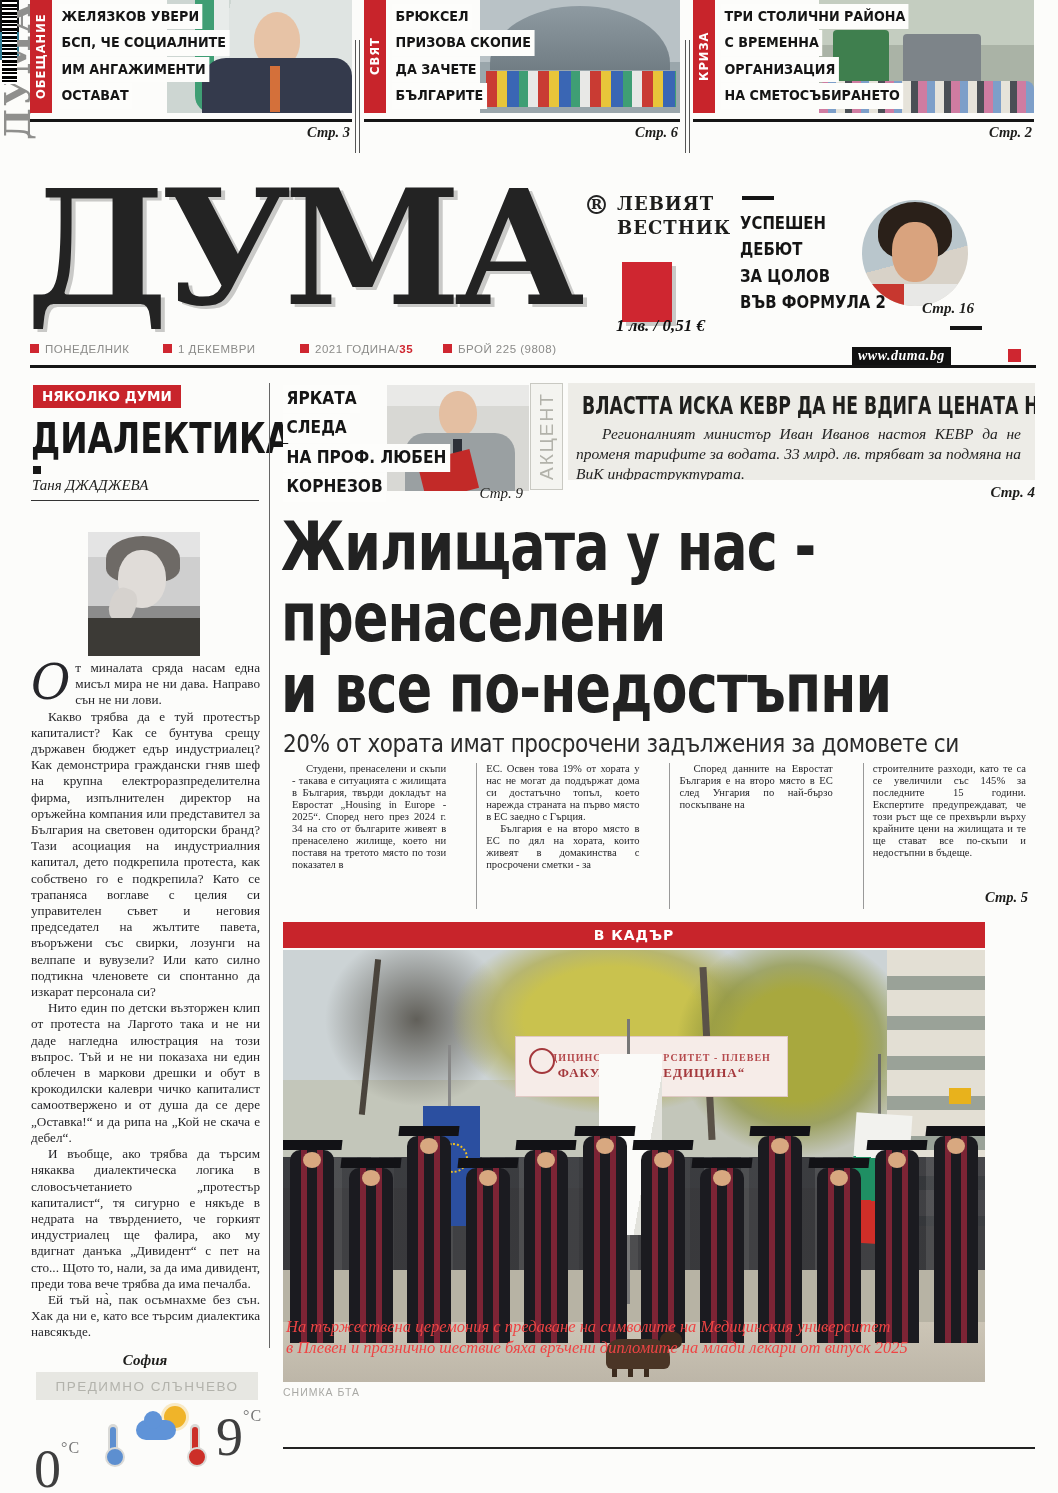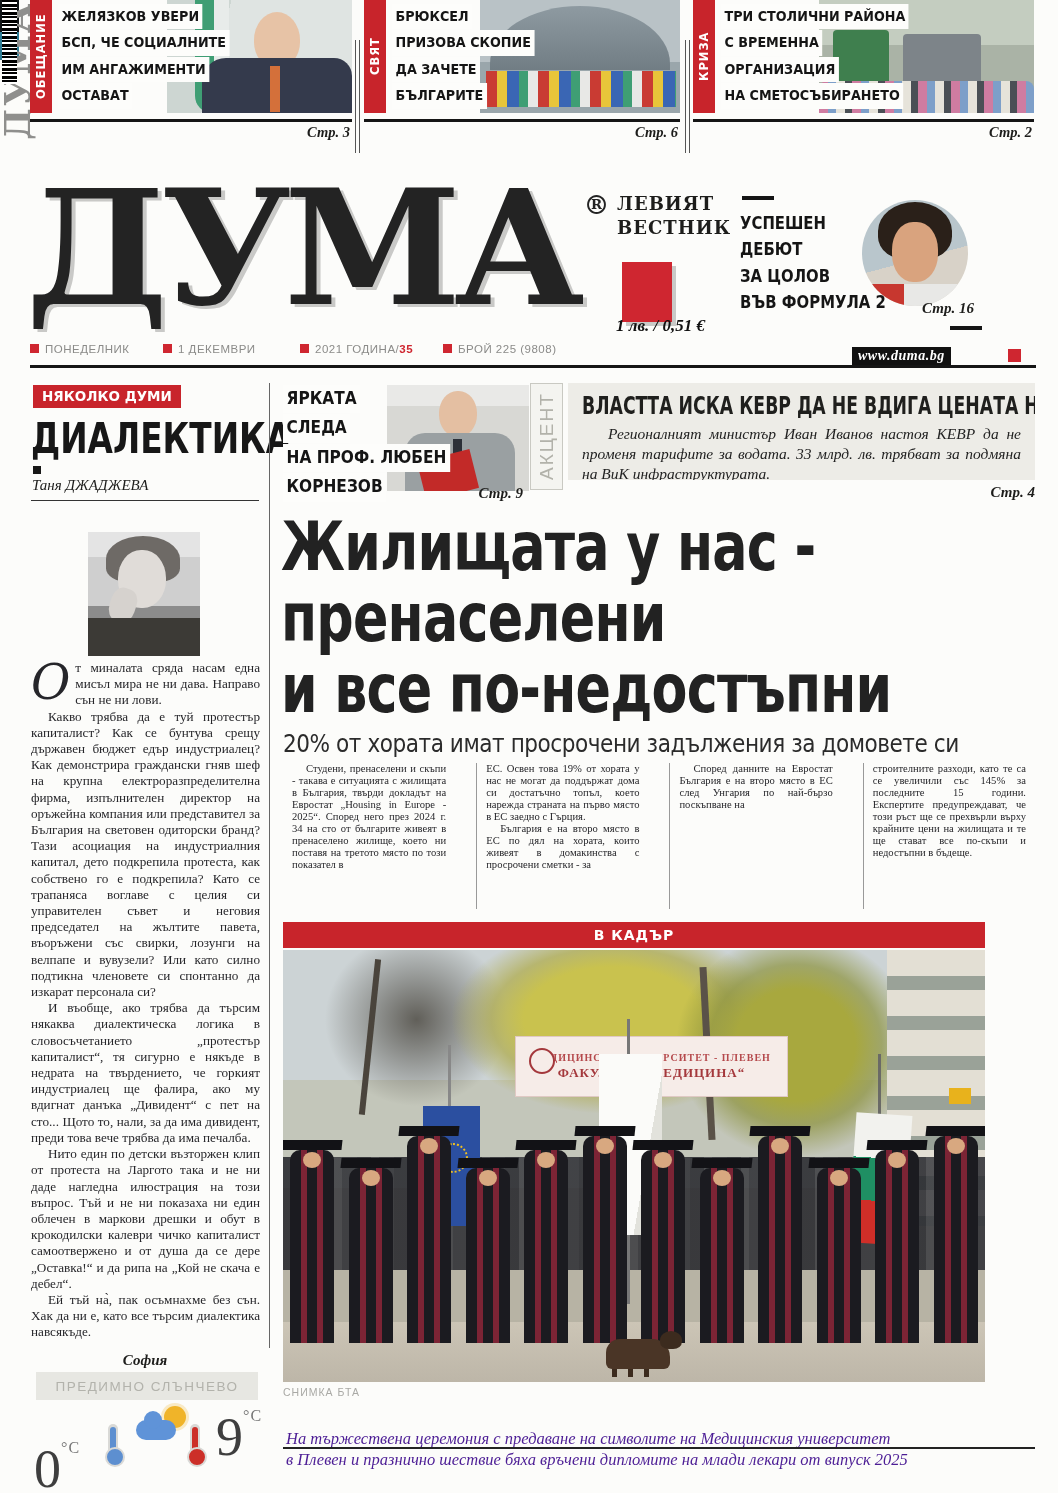--- a/index.html
+++ b/index.html
@@ -111,32 +111,32 @@
 
   
   .feature { position:absolute; left:283px; top:385px; width:246px; height:122px; }
   .feature .fphoto { position:absolute; right:0; top:0; width:142px; height:106px;
     background:linear-gradient(180deg,#e9e9e7 0 20%, #d8d8d4 20%); overflow:hidden; }
   .fphoto .head { position:absolute; left:52px; top:6px; width:38px; height:46px; border-radius:48%; background:#e4bfa2; }
   .fphoto .suit { position:absolute; left:18px; top:48px; width:110px; height:58px; border-radius:20px 20px 0 0; background:#9aA0a2; background:#9aa0a2; }
   .fphoto .tie { position:absolute; left:66px; top:54px; width:9px; height:38px; background:#2c3038; }
   .fphoto .folder { position:absolute; left:34px; top:70px; width:54px; height:40px; background:#c22a28; transform:rotate(-14deg); }
   .feature .theadline { left:0; top:0; font-size:17.5px; line-height:1.45; }
-  .fpage { position:absolute; right:6px; top:100px; font-weight:bold; font-style:italic; font-size:15px; }
+  .fpage { position:absolute; right:6px; top:100px; font-weight:normal; font-style:italic; font-size:15px; }
 
   
   .acc-kicker { position:absolute; left:530px; top:383px; width:33px; height:107px;
     background:#f4f4f0; border:1px solid #c9c9c2;
     display:flex; align-items:center; justify-content:center;
     writing-mode:vertical-rl; transform:rotate(180deg);
     font-family:"Liberation Sans",sans-serif; font-size:19px; color:#b2b2aa; letter-spacing:2px; }
   .acc-box { position:absolute; left:568px; top:383px; width:467px; height:97px; background:#edece7; overflow:hidden; }
   .acc-head { margin:9px 0 2px 14px; font-family:"DejaVu Sans",sans-serif; font-weight:bold; font-size:24px;
     color:#1f1f1d; transform:scaleX(0.72); transform-origin:0 50%; white-space:nowrap; }
-  .acc-deck { padding:2px 14px 0 14px; font-style:italic; font-size:15.5px; line-height:1.28; text-align:justify; text-indent:26px; color:#222; }
+  .acc-deck { padding:2px 14px 0 8px; font-style:italic; font-size:15.5px; line-height:1.28; text-align:justify; text-indent:26px; color:#222; }
   .acc-page { position:absolute; left:568px; top:484px; width:467px; text-align:right; font-weight:bold; font-style:italic; font-size:15px; }
 
   
   .lead-head { position:absolute; left:281px; top:512px; }
   .lead-line { font-family:"DejaVu Sans",sans-serif; font-weight:bold; font-size:67px; line-height:71px;
     color:#222; transform:scaleX(0.78); letter-spacing:-1px; }
   .lead-sub { position:absolute; left:283px; top:730px; font-family:"DejaVu Sans",sans-serif;
     font-size:24px; color:#2b2b2b; transform:scaleX(0.9); letter-spacing:-0.5px; }
   .lead-cols { position:absolute; left:283px; top:763px; width:752px; height:146px; display:flex;gap:21px; }
   .lead-col { width:188px; padding:0 9px; font-size:10.6px; line-height:12px; text-align:justify; color:#26262a; overflow:hidden; }
@@ -190,21 +190,21 @@
   .g::before { content:""; position:absolute; left:-8px; top:-10px; width:60px; height:10px; background:#121216; transform:skewX(-6deg); }
   .g::after { content:""; position:absolute; left:13px; top:2px; width:18px; height:16px; border-radius:50%; background:#d8a880; }
   .g:nth-child(2n) { height:78%; } .g:nth-child(3n) { height:92%; }
   .ph-dog { position:absolute; left:46%; bottom:3%; width:64px; height:30px; background:#4a3526;
     border-radius:14px 18px 6px 6px; }
   .ph-dog::before { content:""; position:absolute; right:-12px; top:-8px; width:22px; height:18px; background:#3c2b1e; border-radius:50% 50% 40% 40%; }
   .ph-dog::after { content:""; position:absolute; left:6px; bottom:-8px; width:46px; height:8px;
     background:repeating-linear-gradient(90deg,#3c2b1e 0 5px, rgba(0,0,0,0) 5px 16px); }
   .credit { position:absolute; left:283px; top:1386px; width:702px; 
     font-family:"Liberation Sans",sans-serif; font-size:10.5px; color:#a9a9a5; letter-spacing:1px; }
-  .caption { position:absolute; left:286px; top:1429px; width:760px; font-style:italic; font-size:16.5px; line-height:1.27; color:#4c1d95; }
+  .caption { position:absolute; left:286px; top:1317px; width:760px; font-style:italic; font-size:16.5px; line-height:1.27; color:#ef4444; }
   .cap-rule { position:absolute; left:283px; top:1447px; width:752px; border-top:2.5px solid #222; }
 
   
   .w-city { position:absolute; left:30px; top:1352px; width:230px; text-align:center; font-weight:bold; font-style:italic; font-size:15px; }
   .w-cond { position:absolute; left:36px; top:1372px; width:222px; height:28px; background:#e7e7e2;
     display:flex; align-items:center; justify-content:center;
     font-family:"Liberation Sans",sans-serif; font-size:13.5px; color:#b3b3ac; letter-spacing:1.5px; }
   .w-temp { position:absolute; font-family:"Liberation Serif",serif; font-size:54px; font-weight:normal; color:#3e3e3e; line-height:1; }
   .w-temp sup { font-size:16px; color:#777; vertical-align:34px; letter-spacing:1px; }
   .w-low { left:34px; top:1408px;margin-top:32px; } .w-high { left:216px; top:1408px; }
@@ -324,22 +324,22 @@
   <div class="op-rule"></div>
   <div class="op-photo">
     <div class="hair"></div>
       <div class="face"></div>
       <div class="hand"></div>
       <div class="sweater"></div>
   </div>
   <div class="op-body">
     <p><span class="dropcap">О</span><span>т миналата сряда насам една мисъл мира не ни дава. Направо сън не ни лови.</span></p>
     <p class="ind">Какво трябва да е туй протестър капиталист? Как се бунтува срещу държавен бюджет едър индустриалец? Как демонстрира граждански гняв шеф на крупна електроразпределителна фирма, изпълнителен директор на оръжейна компания или представител за България на световен одиторски бранд? Тази асоциация на индустриалния капитал, дето подкрепила протеста, как собствено го е подкрепила? Като се трапаняса воглаве с целия си управителен съвет и неговия председател на жълтите павета, въоръжени със свирки, лозунги на велпапе и вувузели? Или като силно подтикна членовете си спонтанно да изкарат персонала си?</p>
+    <p class="ind">Нито един по детски възторжен клип от протеста на Ларгото така и не ни даде нагледна илюстрация на този въпрос. Тъй и не ни показаха ни един облечен в маркови дрешки и обут в крокодилски калеври чичко капиталист самоотвержено и от душа да се дере „Оставка!“ и да рипа на „Кой не скача е дебел“.</p>
     <p class="ind">И въобще, ако трябва да търсим някаква диалектическа логика в словосъчетанието „протестър капиталист“, тя сигурно е някъде в недрата на твърдението, че горкият индустриалец ще фалира, ако му вдигнат данъка „Дивидент“ с пет на сто... Щото то, нали, за да има дивидент, преди това вече трябва да има печалба.</p>
-    <p class="ind">Нито един по детски възторжен клип от протеста на Ларгото така и не ни даде нагледна илюстрация на този въпрос. Тъй и не ни показаха ни един облечен в маркови дрешки и обут в крокодилски калеври чичко капиталист самоотвержено и от душа да се дере „Оставка!“ и да рипа на „Кой не скача е дебел“.</p>
     <p class="ind">Ей тъй на̀, пак осъмнахме без сън. Хак да ни е, като все търсим диалектика навсякъде.</p>
   </div>
   <div class="colsep"></div>
 
   <div class="feature">
     <div class="fphoto">
       <div class="head"></div>
         <div class="suit"></div>
         <div class="tie"></div>
         <div class="folder"></div>
@@ -374,20 +374,21 @@
       <p>ЕС. Освен това 19% от хората у нас не могат да поддържат дома си достатъчно топъл, което нарежда страната на първо място в ЕС заедно с Гърция.</p>
       <p class="ind">България е на второ място в ЕС по дял на хората, които живеят в домакинства с просрочени сметки - за</p>
     </div>
     <div class="lead-col">
       <p class="ind">Според данните на Евростат България е на второ място в ЕС след Унгария по най-бързо поскъпване на</p>
     </div>
     <div class="lead-col">
       <p>строителните разходи, като те са се увеличили със 145% за последните 15 години. Експертите предупреждават, че този ръст ще се прехвърли върху крайните цени на жилищата и те ще стават все по-скъпи и недостъпни в бъдеще.</p>
     </div>
   </div>
+  <div class="lead-page">Стр. 5</div>
 
   <div class="frame-bar">В КАДЪР</div>
   <div class="photo">
     <div class="ph-tree-l"></div>
     <div class="ph-trunk1"></div>
     <div class="ph-foliage1"></div>
     <div class="ph-foliage2"></div>
     <div class="ph-trunk2"></div>
     <div class="ph-bldg"></div>
     <div class="ph-sign"></div>

